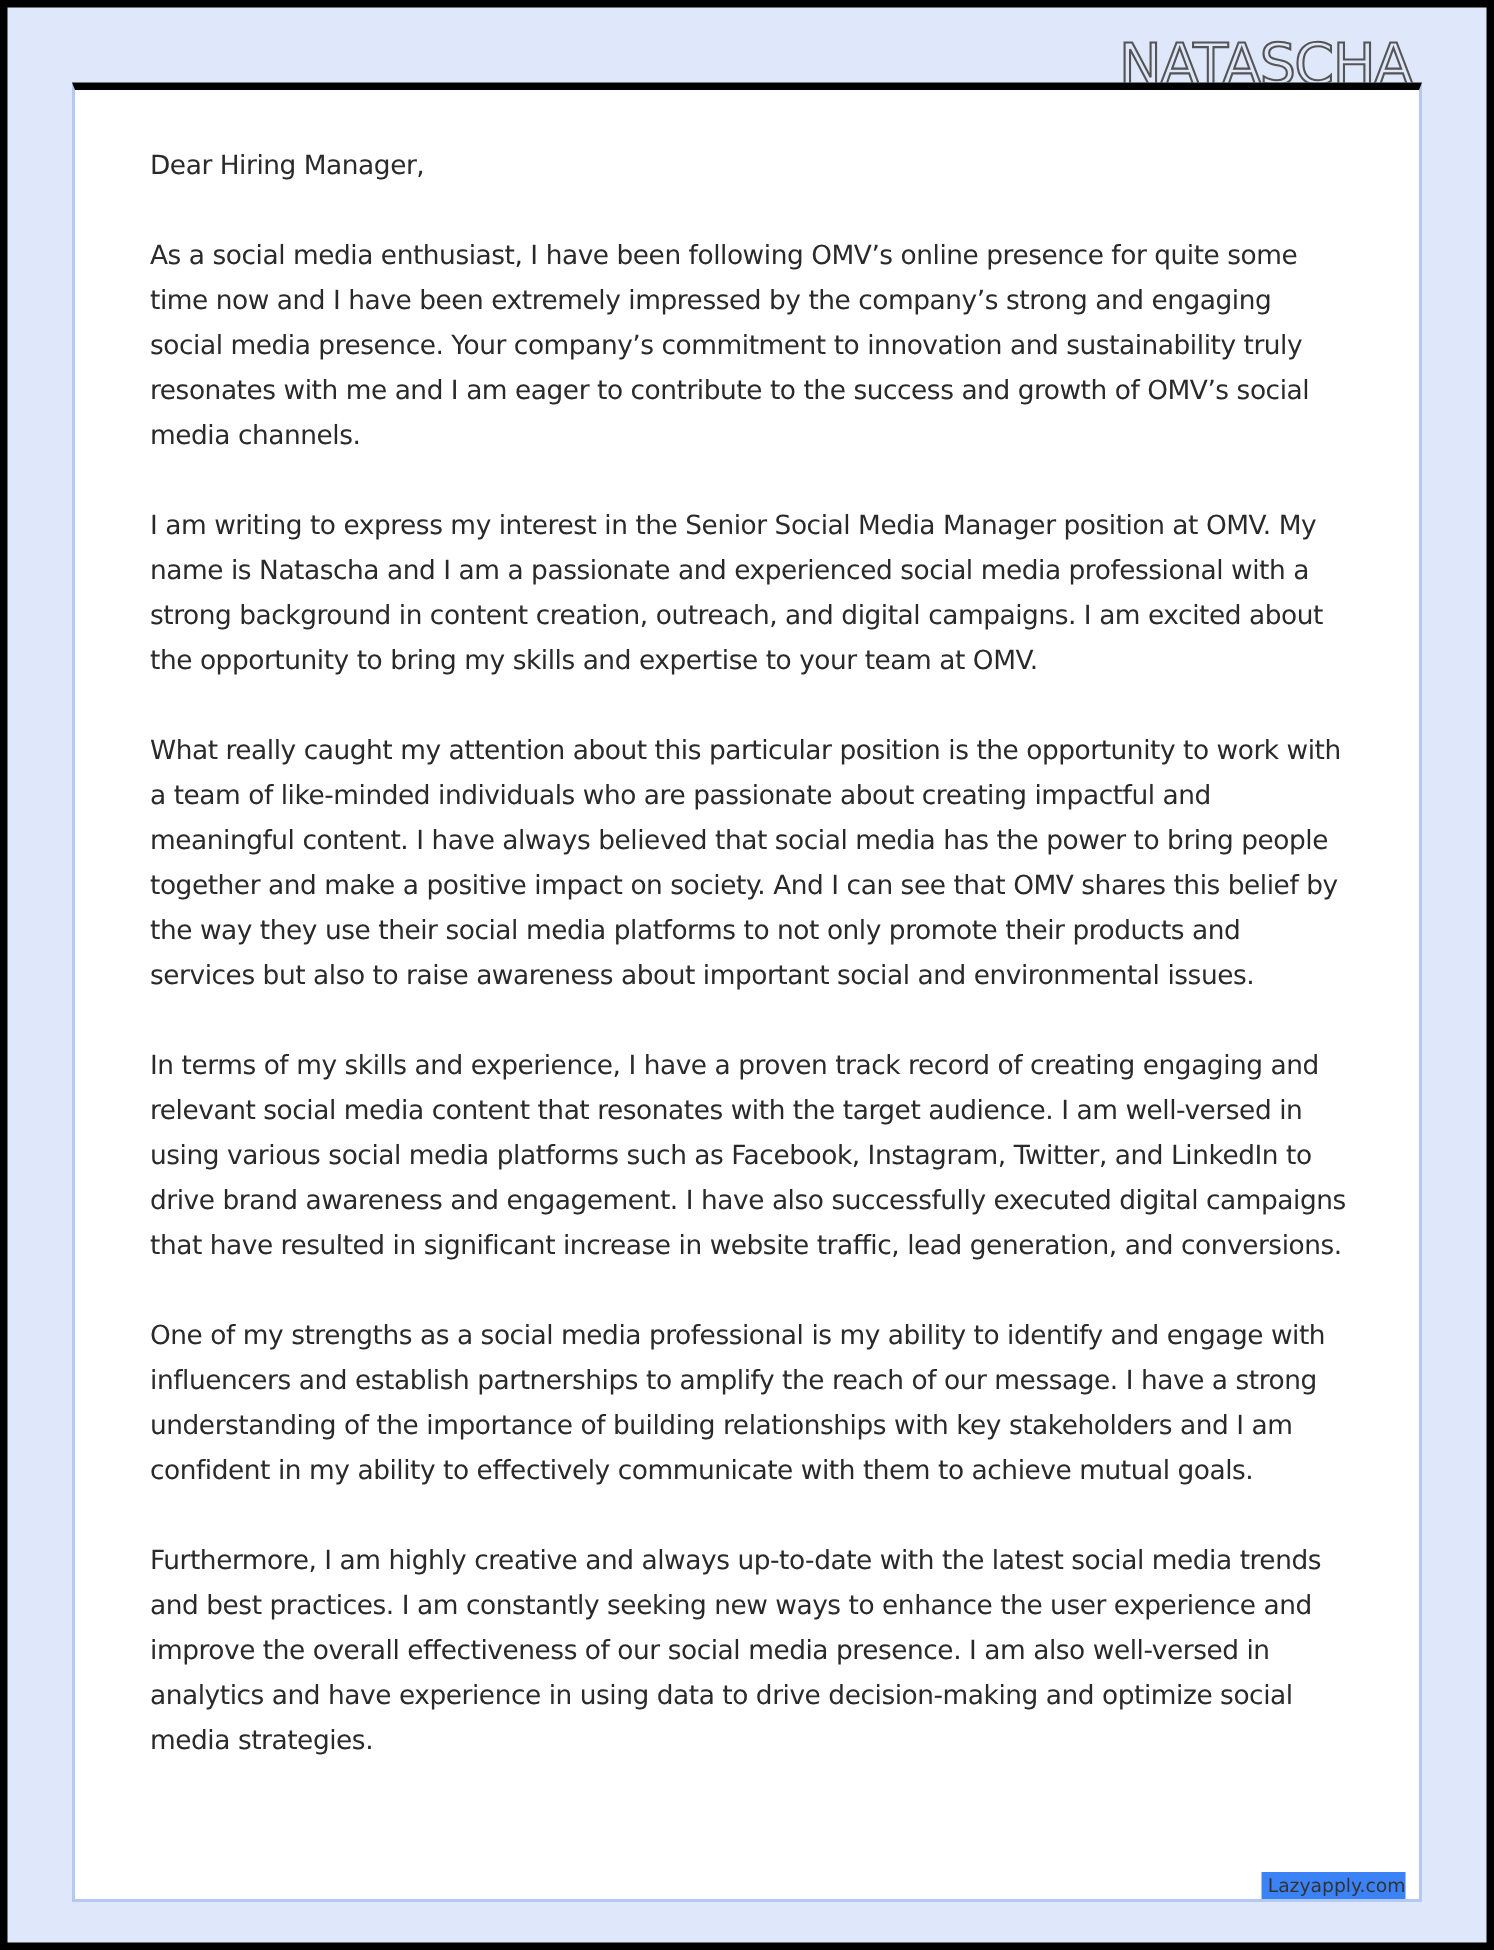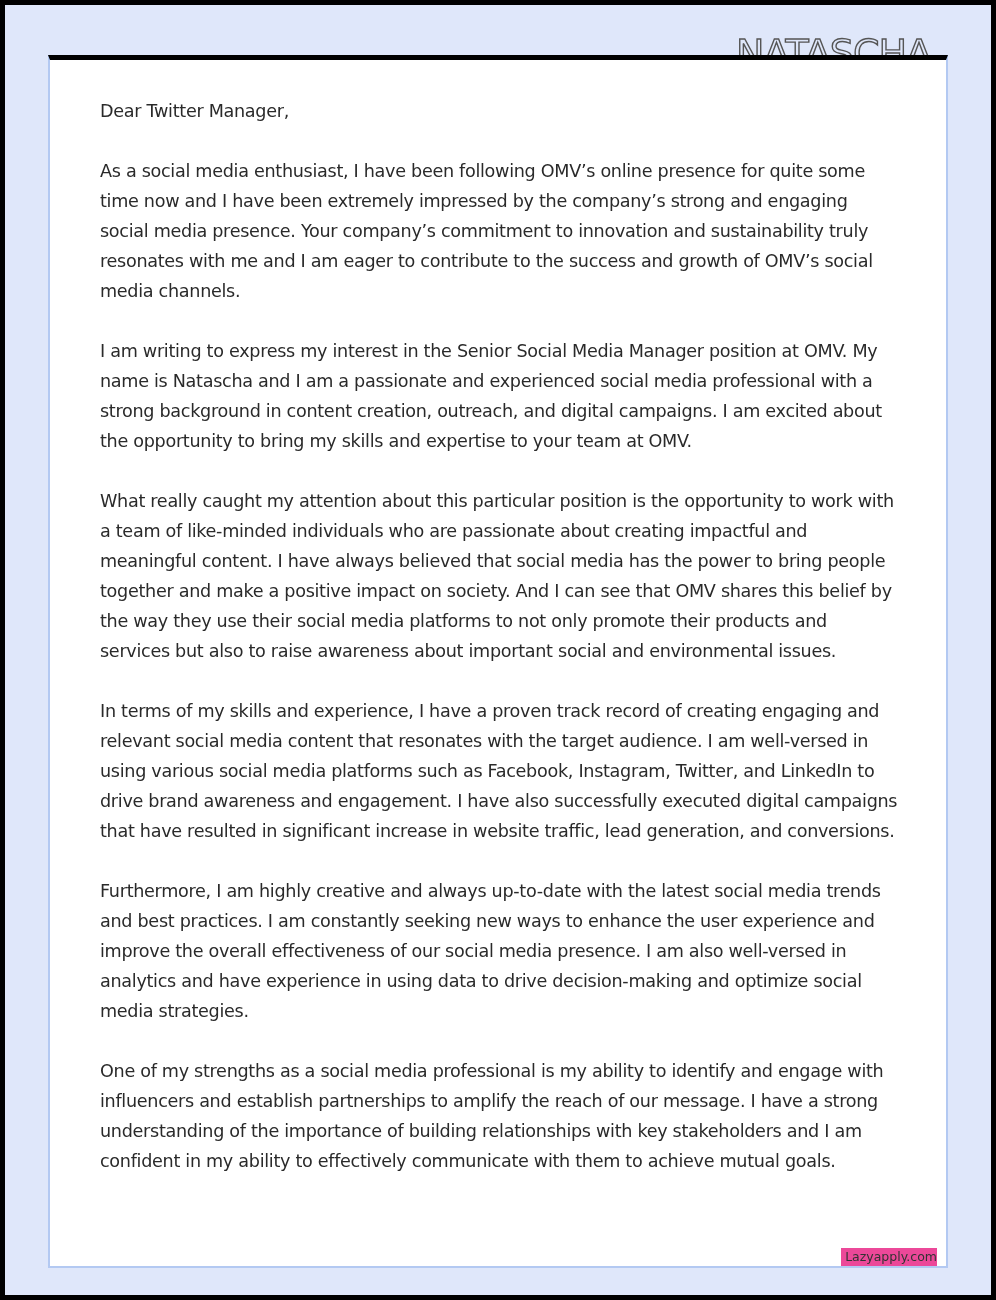--- a/index.html
+++ b/index.html
@@ -26,21 +26,21 @@
     .name-title {
       position: absolute;
       right: 48px;
       top: 14px;
       font-family: "DejaVu Sans", sans-serif;
       font-size: 38px;
       letter-spacing: -1px;
       color: #dfe7fa;
       -webkit-text-stroke: 1.4px #555;
       line-height: 44px;
-      margin: 12px;
+      margin: 2px;
       font-weight: normal;
       text-align: center;
     }
     .page {
       position: absolute;
       left: 43px;
       top: 50px;
       width: 896px;
       height: 1206px;
       background: #fff;
@@ -66,35 +66,35 @@
       margin: 0 0 30px 0;
     }
     .watermark {
       position: absolute;
       right: 9px;
       bottom: 0px;
       font-family: "DejaVu Sans", sans-serif;
       font-size: 12.5px;
       color: #333;
       line-height: 18px;
-      background: #ec4899;
+      background: #3b82f6;
       padding-left: 4px;
     }
   </style>
 </head>
 <body>
 
 <div class="frame">
   <h1 class="name-title">NATASCHA</h1>
 
   <div class="page">
     <div class="letter">
-      <p>Dear Twitter Manager,</p>
+      <p>Dear Hiring Manager,</p>
       <p>As a social media enthusiast, I have been following OMV’s online presence for quite some time now and I have been extremely impressed by the company’s strong and engaging social media presence. Your company’s commitment to innovation and sustainability truly resonates with me and I am eager to contribute to the success and growth of OMV’s social media channels.</p>
       <p>I am writing to express my interest in the Senior Social Media Manager position at OMV. My name is Natascha and I am a passionate and experienced social media professional with a strong background in content creation, outreach, and digital campaigns. I am excited about the opportunity to bring my skills and expertise to your team at OMV.</p>
       <p>What really caught my attention about this particular position is the opportunity to work with a team of like-minded individuals who are passionate about creating impactful and meaningful content. I have always believed that social media has the power to bring people together and make a positive impact on society. And I can see that OMV shares this belief by the way they use their social media platforms to not only promote their products and services but also to raise awareness about important social and environmental issues.</p>
       <p>In terms of my skills and experience, I have a proven track record of creating engaging and relevant social media content that resonates with the target audience. I am well-versed in using various social media platforms such as Facebook, Instagram, Twitter, and LinkedIn to drive brand awareness and engagement. I have also successfully executed digital campaigns that have resulted in significant increase in website traffic, lead generation, and conversions.</p>
+      <p>One of my strengths as a social media professional is my ability to identify and engage with influencers and establish partnerships to amplify the reach of our message. I have a strong understanding of the importance of building relationships with key stakeholders and I am confident in my ability to effectively communicate with them to achieve mutual goals.</p>
       <p>Furthermore, I am highly creative and always up-to-date with the latest social media trends and best practices. I am constantly seeking new ways to enhance the user experience and improve the overall effectiveness of our social media presence. I am also well-versed in analytics and have experience in using data to drive decision-making and optimize social media strategies.</p>
-      <p>One of my strengths as a social media professional is my ability to identify and engage with influencers and establish partnerships to amplify the reach of our message. I have a strong understanding of the importance of building relationships with key stakeholders and I am confident in my ability to effectively communicate with them to achieve mutual goals.</p>
     </div>
     <div class="watermark">Lazyapply.com</div>
   </div>
 </div>
 
 </body></html>

